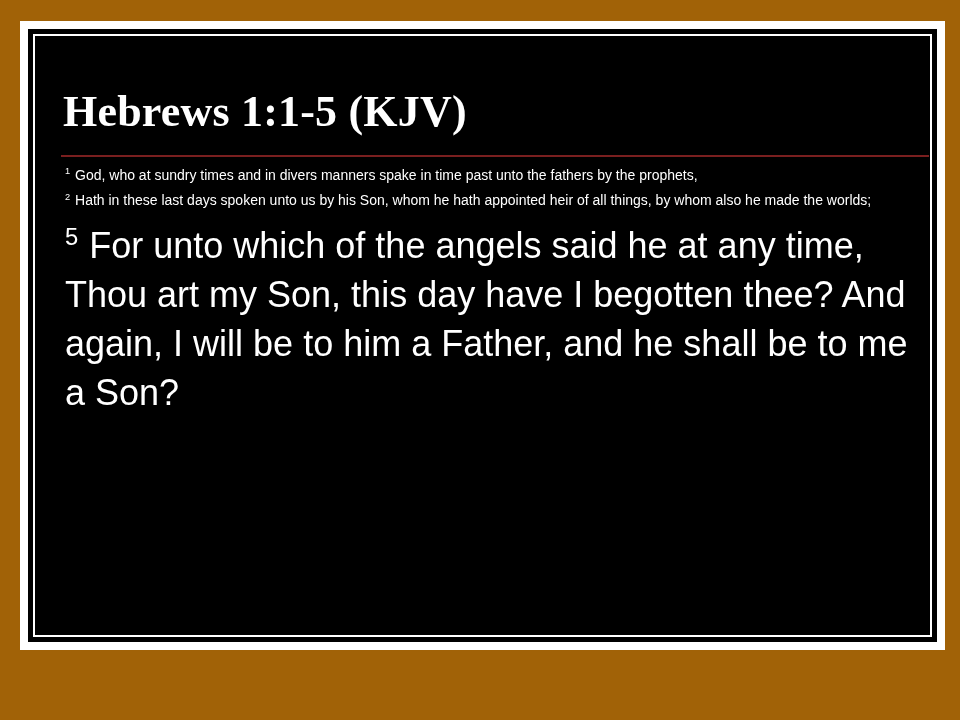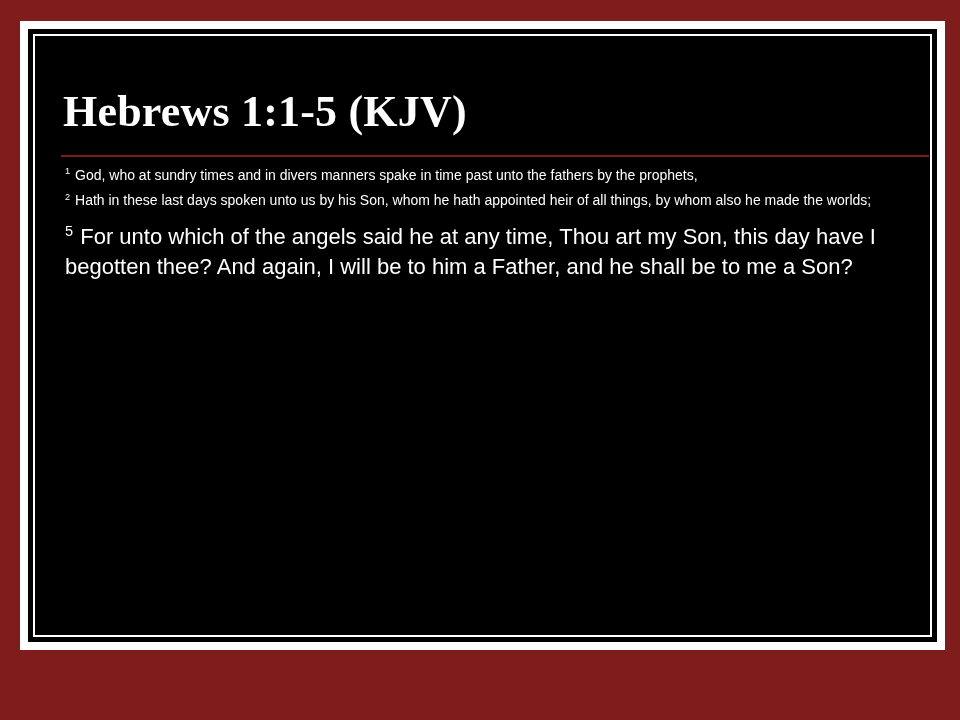--- a/index.html
+++ b/index.html
@@ -12,21 +12,21 @@
     height: 720px;
     overflow: hidden;
     font-family: "Liberation Sans", sans-serif;
   }
 
   
   .slide {
     position: relative;
     width: 960px;
     height: 720px;
-    background: #7f1d1d;
+    background: #a16207;
     box-sizing: border-box;
   }
 
   
   .frame-outer {
     position: absolute;
     left: 20px;
     top: 21px;
     width: 925px;
     height: 629px;
@@ -82,21 +82,21 @@
     color: #ffffff;
     font-family: "Liberation Sans", sans-serif;
     font-size: 14px;
     line-height: 1.33;
     margin: 0 0 7px 0;
     text-align: left;
     width: 868px;
   }
 
   .verse.large {
-    font-size: 22px;
+    font-size: 36px;
     line-height: 1.36;
     margin-top: 12px;
     margin-bottom: 11px;
   }
 
   .verse sup {
     font-size: 0.66em;
     vertical-align: super;
     line-height: 0;
     padding-right: 1px;

